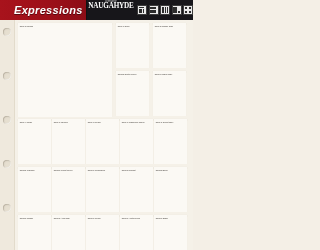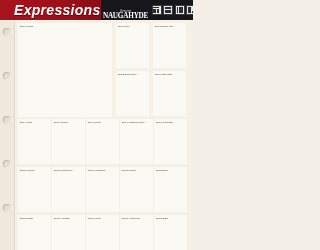--- a/index.html
+++ b/index.html
@@ -20,29 +20,29 @@
     display:flex;align-items:stretch;
   }
   #brand-band{
     width:108px;height:20px;
     background:linear-gradient(90deg,#a8131c 0%,#9d1019 55%,#8d0d16 100%);
     display:flex;align-items:center;
     border-right:1px solid #111;
   }
   #brand-title{
     color:#ffffff;
-    font-size:14px;font-weight:bold;font-style:italic;
+    font-size:11px;font-weight:bold;font-style:italic;
     letter-spacing:.3px;
     margin-left:14px;
     text-shadow:0 1px 0 rgba(0,0,0,.45);
     white-space:nowrap;
   }
   #logo-wrap{
     flex:0 0 auto;width:48px;height:20px;
-    display:flex;flex-direction:column;justify-content:flex-end;align-items:center;
+    display:flex;flex-direction:column;justify-content:flex-start;align-items:center;
     color:#fff;
   }
   #logo-sup{
     font-size:2.8px;letter-spacing:.1px;line-height:3px;
     font-style:italic;color:#ddd;white-space:nowrap;
   }
   #logo-main{
     font-size:7.2px;font-weight:bold;line-height:7.5px;
     letter-spacing:-.2px;white-space:nowrap;
     font-family:"Liberation Serif", serif;

